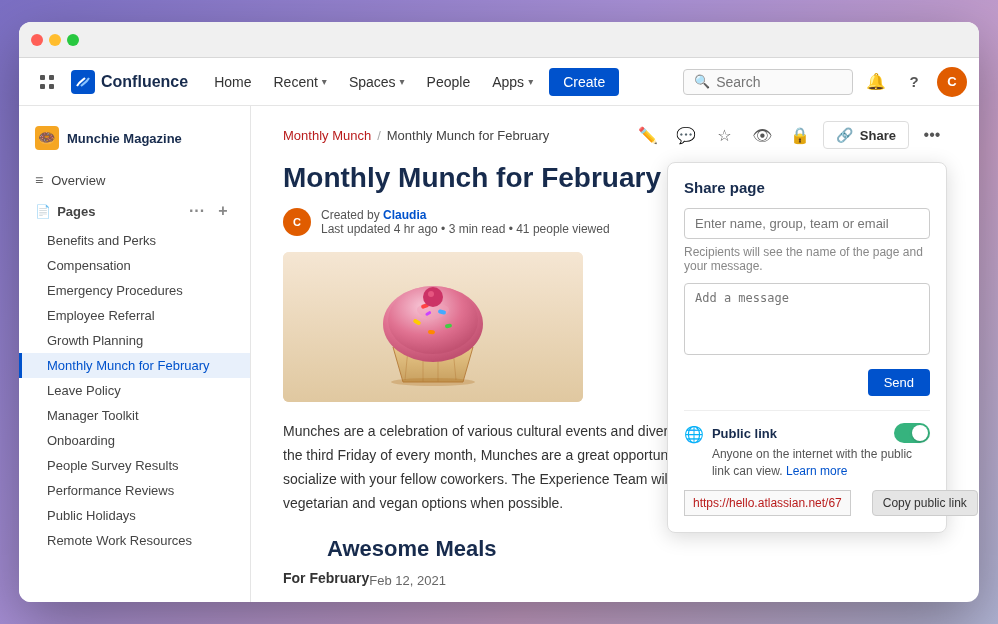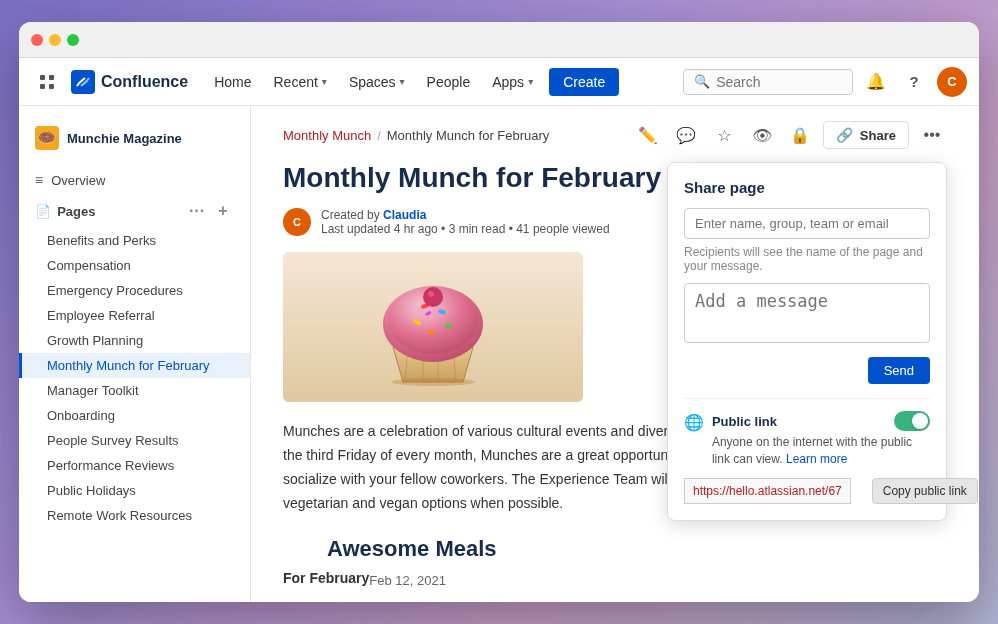--- a/index.html
+++ b/index.html
@@ -383,24 +383,24 @@
     .share-hint {
       font-size: 12px;
       color: #888;
       margin-bottom: 10px;
     }
     .share-message {
       width: 100%;
       border: 1px solid #ccc;
       border-radius: 4px;
       padding: 7px 10px;
-      font-size: 17px;
+      font-size: 12px;
       color: #999;
       resize: none;
-      height: 60px;
+      height: 72px;
       outline: none;
       margin-bottom: 10px;
     }
     .share-send-row {
       display: flex;
       justify-content: flex-end;
       margin-bottom: 14px;
     }
     .send-btn {
       background: #0052cc;
@@ -571,20 +571,21 @@
           </span>
         </div>
 
         <div>
           <div class="sidebar-page-item">Benefits and Perks</div>
           <div class="sidebar-page-item">Compensation</div>
           <div class="sidebar-page-item">Emergency Procedures</div>
           <div class="sidebar-page-item">Employee Referral</div>
           <div class="sidebar-page-item">Growth Planning</div>
           <div class="sidebar-page-item active">Monthly Munch for February</div>
+          <div class="sidebar-page-item">Leave Policy</div>
           <div class="sidebar-page-item">Manager Toolkit</div>
           <div class="sidebar-page-item">Onboarding</div>
           <div class="sidebar-page-item">People Survey Results</div>
           <div class="sidebar-page-item">Performance Reviews</div>
           <div class="sidebar-page-item">Public Holidays</div>
           <div class="sidebar-page-item">Remote Work Resources</div>
         </div>
       </div>
 
       <div class="main-content">

